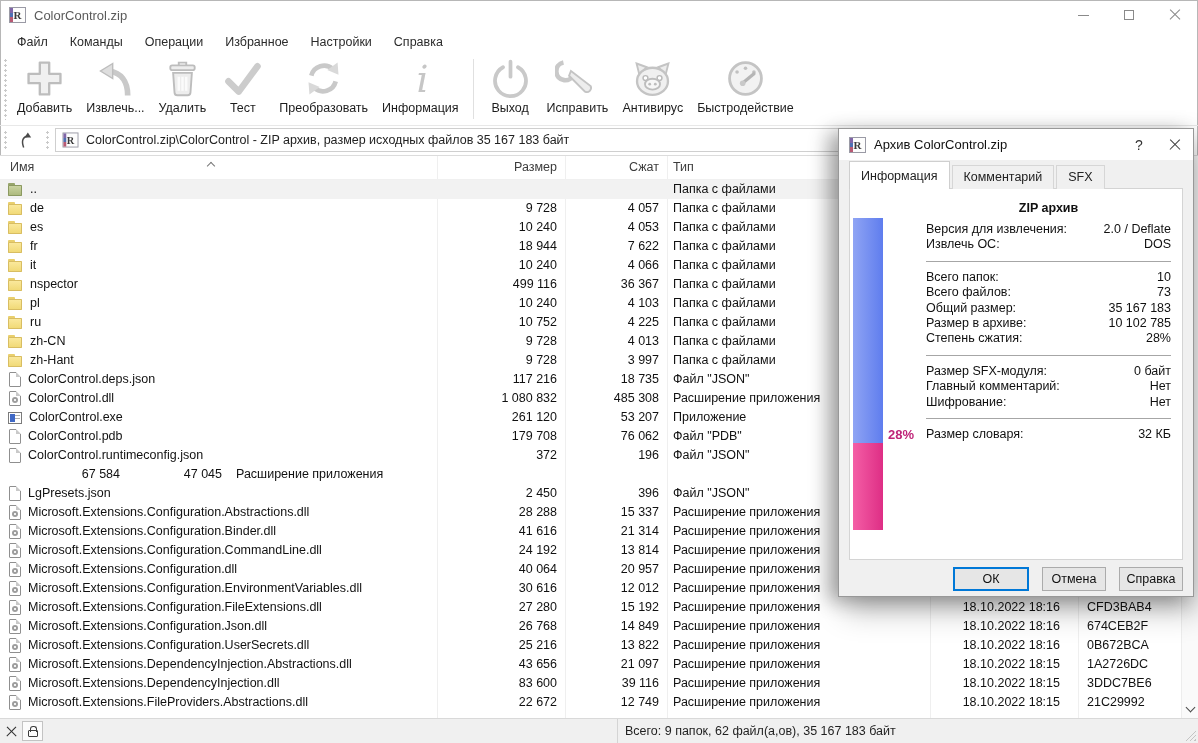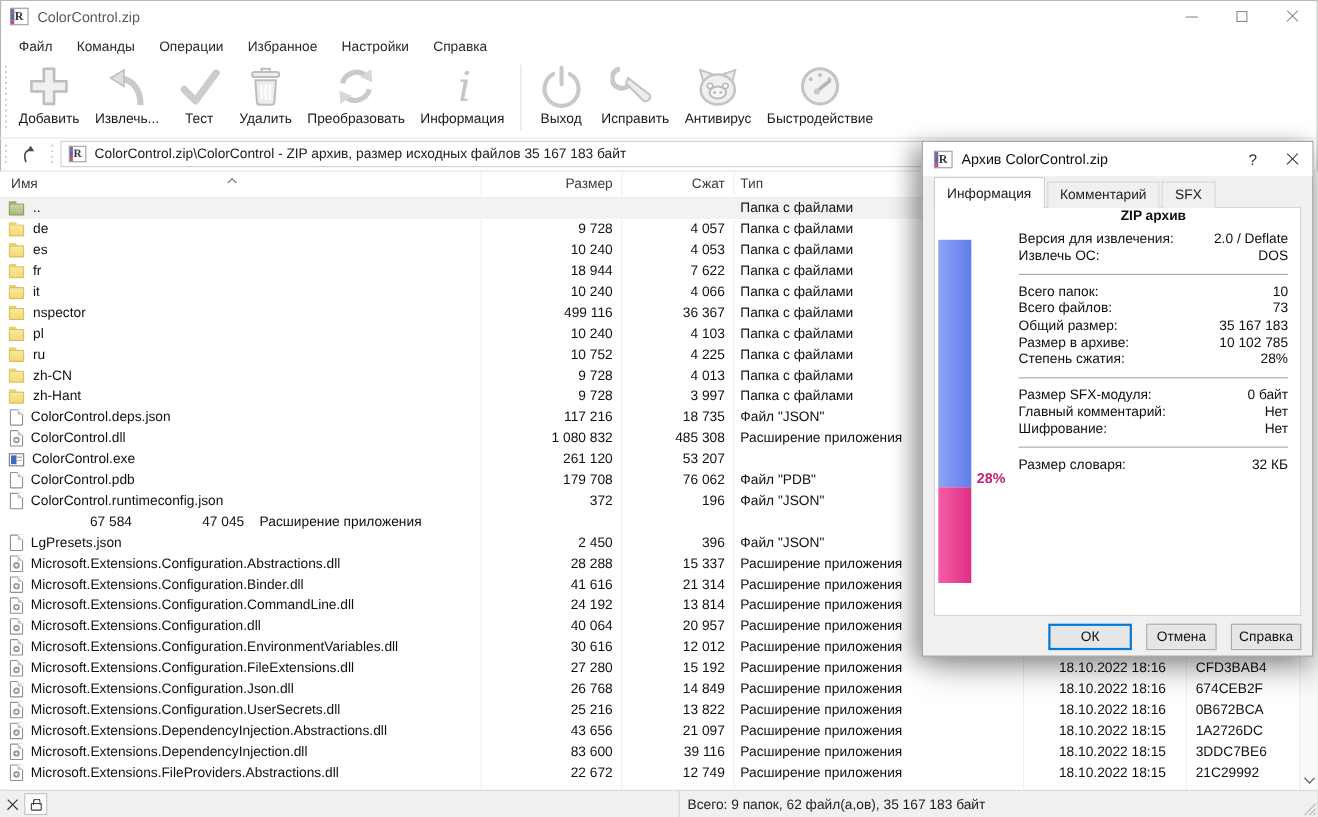--- a/index.html
+++ b/index.html
@@ -125,21 +125,21 @@
   .dlg-x::before,.dlg-x::after { content:""; position:absolute; left:-1px; top:5px; width:14px; height:1.4px; background:#3a3a3a; }
   .dlg-x::before { transform:rotate(45deg);} .dlg-x::after { transform:rotate(-45deg);}
   .dlg-tabs { display:flex; align-items:flex-end; height:29px; padding-left:10px; position:relative; z-index:2; margin-bottom:-1px; }
   .tab { padding:4px 11px 5px; font-size:12.5px; color:#222; background:#f0f0f0;
          border:1px solid #d6d6d6; border-bottom:none; margin-right:2px; position:relative; top:0; }
   .tab.active { background:#fff; padding-top:7px; padding-bottom:6px; border-color:#cfcfcf; z-index:3; }
   .dlg-body { position:relative; margin:0 10px; height:372px; background:#fff; border:1px solid #d4d4d4; }
   .gauge { position:absolute; left:3px; top:29px; width:30px; height:312px; box-shadow:inset 0 0 0 1px rgba(0,0,0,.07); }
   .gauge-blue, .gauge-pink { width:100%; }
   .gauge-label { position:absolute; font-weight:bold; font-size:13px; }
-  .info-col { position:absolute; left:76px; right:11px; top:0; font-size:12.5px; color:#101010; }
+  .info-col { position:absolute; left:76px; right:11px; top:12px; font-size:12.5px; color:#101010; }
   .zip-heading { text-align:center; font-weight:bold; margin-bottom:7px; font-size:12.5px; }
   .info-row { display:flex; justify-content:space-between; line-height:15.4px; }
   .info-row .val { text-align:right; }
   .dlg-sep { border-top:1px solid #a6a6a6; margin:8px 0; }
   .dlg-buttons { position:absolute; left:0; right:10px; top:438px; display:flex; justify-content:flex-end; gap:13px; }
   .dbtn { height:24px; min-width:64px; padding:0 0; background:#e6e6e6; border:1px solid #ababab;
           font-size:12.5px; color:#111; display:flex; align-items:center; justify-content:center; }
   .dbtn.default { border:2px solid #0078d7; min-width:76px; }
 
   svg { display:block; }
@@ -190,35 +190,35 @@
           <svg viewBox="0 0 48 48" width="45" height="45">
             <path d="M37 42c0-16-8-24-19-26" fill="none" stroke="#c9c9c9" stroke-width="6"></path>
             <path d="M21 8L8 16l13 8z" fill="#dedede" stroke="#bdbdbd" stroke-width="1.5"></path>
           </svg>
         </span>
       <span class="tb-label">Извлечь...</span>
     </div>
     <div class="tb-btn">
       <span>
           <svg viewBox="0 0 48 48" width="45" height="45">
-            <path d="M9 27l11 11L40 11" fill="none" stroke="#cccccc" stroke-width="7" stroke-linecap="round" stroke-linejoin="round"></path>
-          </svg>
-        </span>
-      <span class="tb-label">Тест</span>
-    </div>
-    <div class="tb-btn">
-      <span>
-          <svg viewBox="0 0 48 48" width="45" height="45">
             <path d="M20 10V7h8v3" fill="none" stroke="#bdbdbd" stroke-width="2"></path>
             <rect x="11" y="10" width="26" height="5" rx="2" fill="#ededed" stroke="#bdbdbd" stroke-width="2"></rect>
             <path d="M14 18h20l-1.5 21a3 3 0 0 1-3 2.8h-11a3 3 0 0 1-3-2.8z" fill="#ededed" stroke="#bdbdbd" stroke-width="2"></path>
             <path d="M20 22v15M24 22v15M28 22v15" fill="none" stroke="#fbfbfb" stroke-width="2.6"></path>
           </svg>
         </span>
       <span class="tb-label">Удалить</span>
+    </div>
+    <div class="tb-btn">
+      <span>
+          <svg viewBox="0 0 48 48" width="45" height="45">
+            <path d="M9 27l11 11L40 11" fill="none" stroke="#cccccc" stroke-width="7" stroke-linecap="round" stroke-linejoin="round"></path>
+          </svg>
+        </span>
+      <span class="tb-label">Тест</span>
     </div>
     <div class="tb-btn">
       <span>
           <svg viewBox="0 0 48 48" width="45" height="45">
             <path d="M11 21a14 14 0 0 1 23-7" fill="none" stroke="#c9c9c9" stroke-width="5"></path>
             <path d="M37 27a14 14 0 0 1-23 7" fill="none" stroke="#c9c9c9" stroke-width="5"></path>
             <polygon points="39,7 40,20 28,15" fill="#d9d9d9"></polygon>
             <polygon points="9,41 8,28 20,33" fill="#d9d9d9"></polygon>
           </svg>
         </span>
@@ -447,20 +447,21 @@
     <div class="c-date"></div>
     <div class="c-crc"></div>
   </div>
         <div class="row">
     <div class="c-name">
             <span class="fi fi-exe"></span>
             <span class="nm">ColorControl.exe</span>
           </div>
     <div class="c-size">261 120</div>
     <div class="c-packed">53 207</div>
+    <div class="c-type">Приложение</div>
     <div class="c-date"></div>
     <div class="c-crc"></div>
   </div>
         <div class="row">
     <div class="c-name">
             <span class="fi fi-file"></span>
             <span class="nm">ColorControl.pdb</span>
           </div>
     <div class="c-size">179 708</div>
     <div class="c-packed">76 062</div>

